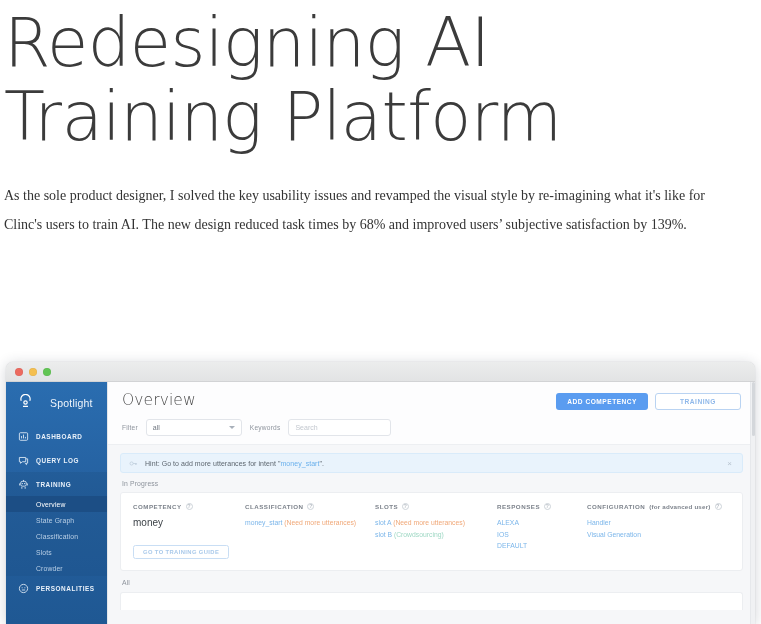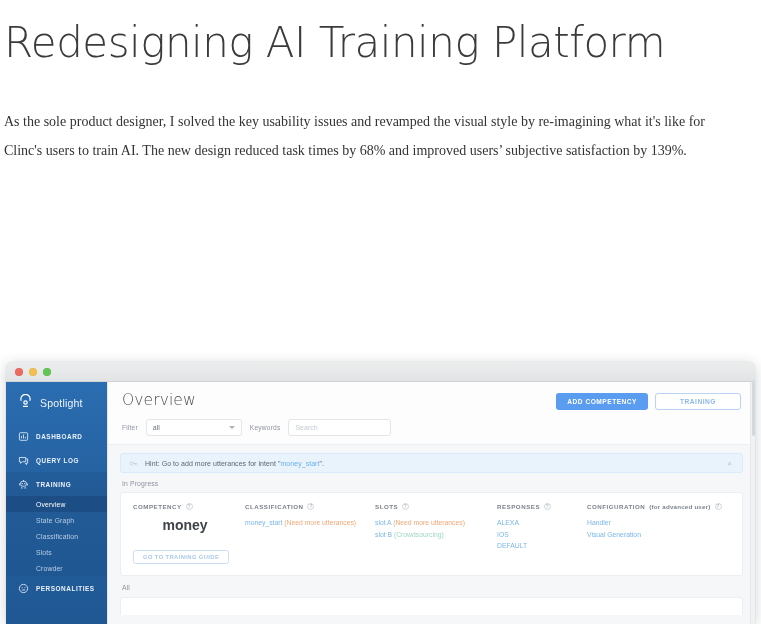--- a/index.html
+++ b/index.html
@@ -13,21 +13,21 @@
 
   body {
     font-family: "Liberation Sans", sans-serif;
     -webkit-font-smoothing: antialiased;
   }
 
   
   .page-title {
     font-family: "DejaVu Sans", sans-serif;
     font-weight: 300;
-    font-size: 42px;
+    font-size: 67px;
     line-height: 74px;
     letter-spacing: -0.5px;
     color: #3b3b3b;
     padding: 6px 0 0 4px;
     max-width: 700px;
   }
 
   .page-intro {
     font-family: "Liberation Serif", serif;
     font-size: 14px;
@@ -77,21 +77,21 @@
     background: linear-gradient(180deg, #2a6db0 0%, #245f9e 50%, #1f5893 100%);
     color: #ffffff;
     padding-top: 0;
     position: relative;
     overflow: hidden;
   }
 
   .brand {
     display: flex;
     align-items: center;
-    gap: 6px;
+    gap: 16px;
     padding: 12px 17px 13px 11px;
   }
   .brand-mark { width: 17px; height: 17px; flex: none; }
   .brand-name {
     font-size: 10.5px;
     font-weight: 400;
     color: #eef4fb;
     letter-spacing: .2px;
   }
 
@@ -280,25 +280,24 @@
     font-size: 5px;
     line-height: 5px;
     display: inline-flex;
     align-items: center;
     justify-content: center;
     flex: none;
     cursor: pointer;
   }
 
   .competency-name {
-    font-size: 14px;
-    font-weight: 700;
+    font-size: 10px;
+    font-weight: 400;
     color: #3d4348;
     margin-bottom: 12px;
-    text-align: center;
   }
 
   .btn-outline-sm {
     display: inline-flex;
     align-items: center;
     justify-content: center;
     height: 14px;
     padding: 0 9px;
     border: 1px solid #c9def4;
     border-radius: 2.5px;

